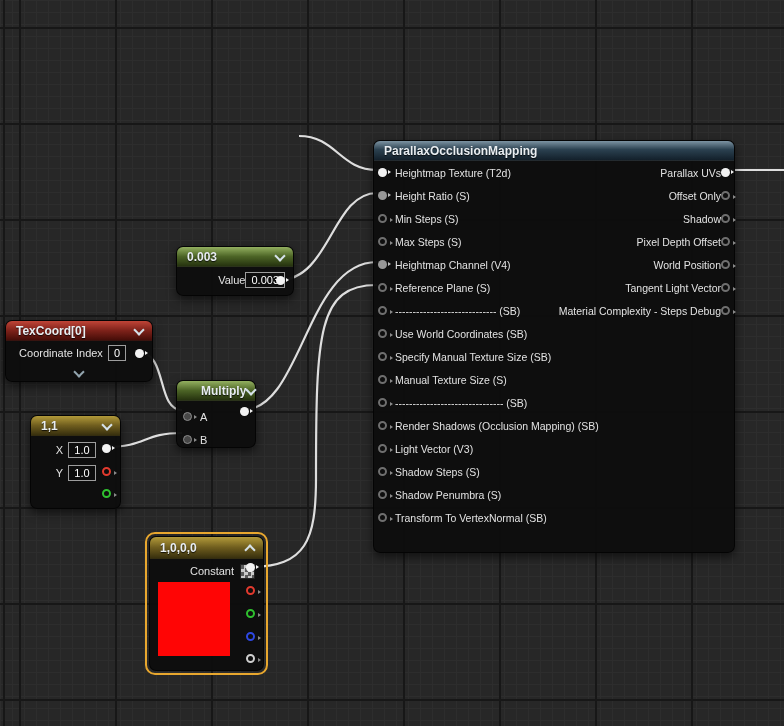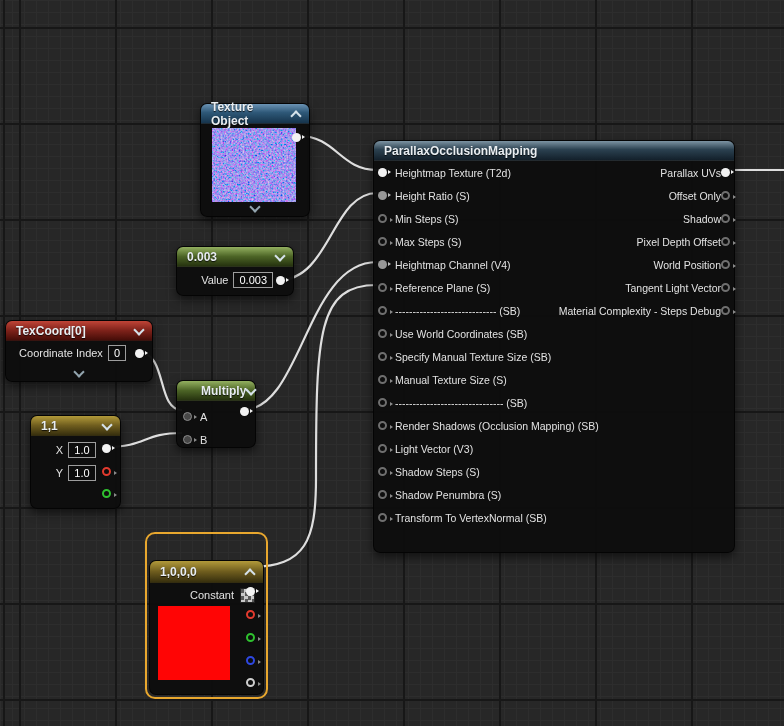--- a/index.html
+++ b/index.html
@@ -77,37 +77,20 @@
   <svg id="wires" width="784" height="726">
     <path d="M299,136 C336,136 340,170 377,170"></path>
     <path d="M279,280 C330,280 332,193 377,193"></path>
     <path d="M138,352 C168,352 156,410 182,410"></path>
     <path d="M105,447 C148,447 142,433 182,433"></path>
     <path d="M243,410 C302,410 306,262 377,262"></path>
     <path d="M250,567 C306,567 316,540 316,478 C316,332 318,285 377,285"></path>
     <path d="M729,170 L784,170"></path>
   </svg>
 
-  <div class="node" style="left:200px;top:103px;width:108px;height:112px;">
-    <div class="hdr blue">
-      <span>Texture Object</span>
-      <span class="chev up"></span>
-    </div>
-    <svg width="84" height="74" style="position:absolute;left:11px;top:24px;">
-      <filter id="bluenoise">
-        <feTurbulence type="fractalNoise" baseFrequency="0.55" numOctaves="2" seed="7"></feTurbulence>
-        <feColorMatrix type="matrix" values="1.4 0 0 0 -0.35  0 0.8 0 0 -0.1  0 0 0.3 0 0.7  0 0 0 0 1"></feColorMatrix>
-      </filter>
-      <rect width="84" height="74" filter="url(#bluenoise)"></rect>
-    </svg>
-    <span class="pin white" style="position:absolute;right:8px;top:29px;"></span>
-    <div class="bottom-chev">
-        <span class="chev dim"></span>
-      </div>
-  </div>
 
   <div class="node" style="left:373px;top:140px;width:360px;height:411px;">
     <div class="hdr steel">
       <span>ParallaxOcclusionMapping</span>
     </div>
     <div class="pom-col pom-in">
       <div class="row">
           <span class="pin white"></span>
           <span>Heightmap Texture (T2d)</span>
         </div>
@@ -202,21 +185,21 @@
           <span class="pin hollow"></span>
         </div>
     </div>
   </div>
 
   <div class="node" style="left:176px;top:246px;width:116px;height:48px;">
     <div class="hdr green">
       <span>0.003</span>
       <span class="chev"></span>
     </div>
-    <div class="row" style="height:26px;justify-content:flex-end;gap:5px;padding-right:20px;font-size:11px;align-items:center;">
+    <div class="row" style="height:26px;justify-content:flex-end;padding-right:8px;font-size:11px;align-items:center;">
       <span>Value</span>
       <span class="valuebox">0.003</span>
     </div>
     <span class="pin white" style="position:absolute;right:8px;top:29px;"></span>
   </div>
 
   <div class="node" style="left:5px;top:320px;width:146px;height:60px;">
     <div class="hdr red">
       <span>TexCoord[0]</span>
       <span class="chev"></span>
@@ -259,21 +242,21 @@
     <div class="row" style="height:23px;justify-content:flex-end;gap:5px;padding-right:24px;font-size:11px;">
       <span>Y</span>
       <span class="valuebox" style="width:28px;text-align:center;">1.0</span>
     </div>
     <span class="pin white" style="position:absolute;right:9px;top:28px;"></span>
     <span class="pin pred" style="position:absolute;right:9px;top:51px;"></span>
     <span class="pin pgreen" style="position:absolute;right:9px;top:73px;"></span>
   </div>
 
   <div class="sel-wrap" style="left:145px;top:532px;">
-    <div class="node" style="width:113px;height:133px;box-shadow:none;margin-top:24px;">
+    <div class="node" style="width:113px;height:133px;box-shadow:none;">
       <div class="hdr gold" style="height:21px;">
         <span>1,0,0,0</span>
         <span class="chev up"></span>
       </div>
       <div class="row" style="height:20px;margin-top:2px;justify-content:flex-end;gap:6px;padding-right:8px;font-size:11px;">
         <span>Constant</span>
         <span class="checker"></span>
       </div>
       <div style="position:absolute;left:8px;top:45px;width:72px;height:74px;background:#ff0505;"></div>
       <span class="pin white" style="position:absolute;right:8px;top:26px;"></span>

